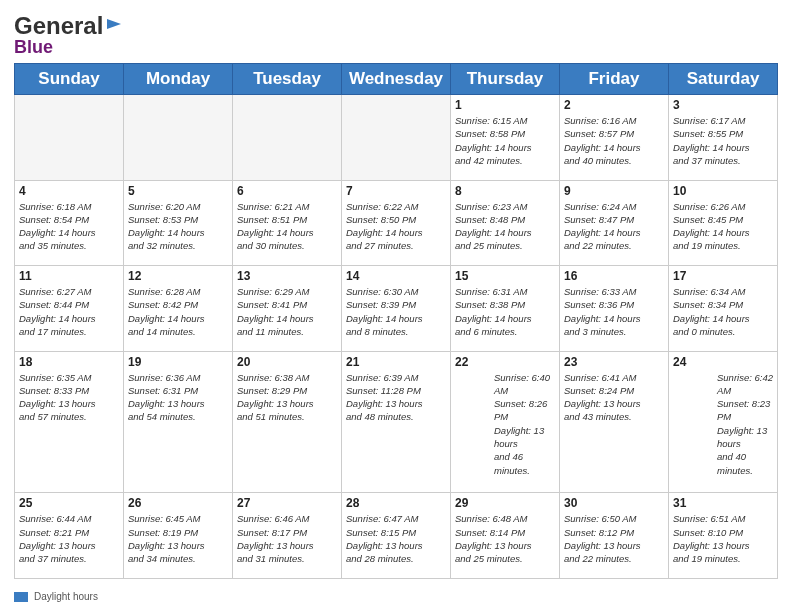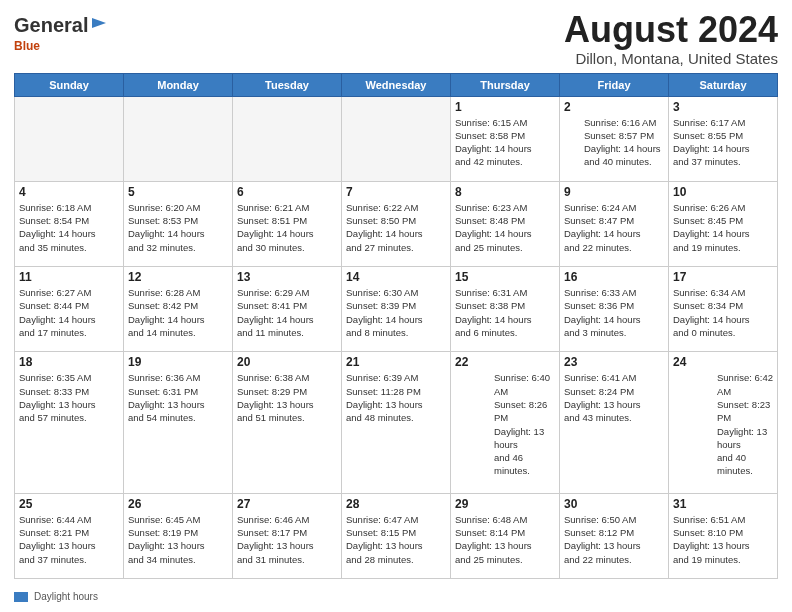--- a/index.html
+++ b/index.html
@@ -23,29 +23,29 @@
       align-items: flex-start;
       margin-bottom: 6px;
     }
     .logo {
       display: flex;
       flex-direction: column;
       align-items: flex-start;
       margin-top: 4px;
     }
     .logo-text-general {
-      font-size: 20px;
+      font-size: 24px;
       font-weight: bold;
       color: #333;
       line-height: 1;
     }
     .logo-text-blue {
-      font-size: 12px;
-      font-weight: bold;
-      color: #c2410c;
+      font-size: 18px;
+      font-weight: bold;
+      color: #701a75;
       line-height: 1;
     }
     .logo-row {
       display: flex;
       align-items: center;
     }
     .title-block {
       text-align: right;
     }
     .title-month {
@@ -61,21 +61,21 @@
     .calendar {
       flex: 1;
       border: 1px solid #bbb;
       border-collapse: collapse;
       width: 100%;
       table-layout: fixed;
     }
     .calendar th {
       background: #3a7cc1;
       color: #fff;
-      font-size: 11px;
+      font-size: 17px;
       font-weight: bold;
       padding: 5px 3px;
       border: 1px solid #2a5fa0;
       text-align: center;
     }
     .calendar td {
       border: 1px solid #ccc;
       vertical-align: top;
       padding: 3px 4px;
       font-size: 10px;
@@ -89,20 +89,21 @@
     .day-num {
       font-weight: bold;
       font-size: 12px;
       margin-bottom: 2px;
       color: #222;
     }
     .day-info {
       font-size: 9.5px;
       line-height: 1.4;
       color: #333;
+      font-style: italic;
     }
     .footer {
       margin-top: 12px;
       font-size: 10px;
       color: #555;
       display: flex;
       align-items: center;
       gap: 6px;
     }
     .footer-box {
@@ -123,24 +124,20 @@
         <span style="display:inline-block;margin-left:2px;vertical-align:middle;">
           <svg width="18" height="18" viewBox="0 0 18 18">
             <polygon points="2,4 16,9 2,14" fill="#3a7cc1"></polygon>
           </svg>
         </span>
       </div>
       <div>
         <span class="logo-text-blue">Blue</span>
       </div>
     </div>
-    <div class="title-block">
-      <div class="title-month">August 2024</div>
-      <div class="title-location">Dillon, Montana, United States</div>
-    </div>
   </div>
 
   <table class="calendar">
     <thead>
       <tr>
       <th>Sunday</th>
           <th>Monday</th>
           <th>Tuesday</th>
           <th>Wednesday</th>
           <th>Thursday</th>
@@ -156,21 +153,21 @@
           <td class="empty"></td>
           <td>
             <div class="day-num">1</div>
             <div class="day-info" style="white-space: pre-line;">Sunrise: 6:15 AM
 Sunset: 8:58 PM
 Daylight: 14 hours
 and 42 minutes.</div>
           </td>
           <td>
             <div class="day-num">2</div>
-            <div class="day-info" style="white-space: pre-line; margin-left: 20px;">Sunrise: 6:16 AM
+            <div class="day-info" style="white-space: pre-line;">Sunrise: 6:16 AM
 Sunset: 8:57 PM
 Daylight: 14 hours
 and 40 minutes.</div>
           </td>
           <td>
             <div class="day-num">3</div>
             <div class="day-info" style="white-space: pre-line;">Sunrise: 6:17 AM
 Sunset: 8:55 PM
 Daylight: 14 hours
 and 37 minutes.</div>

